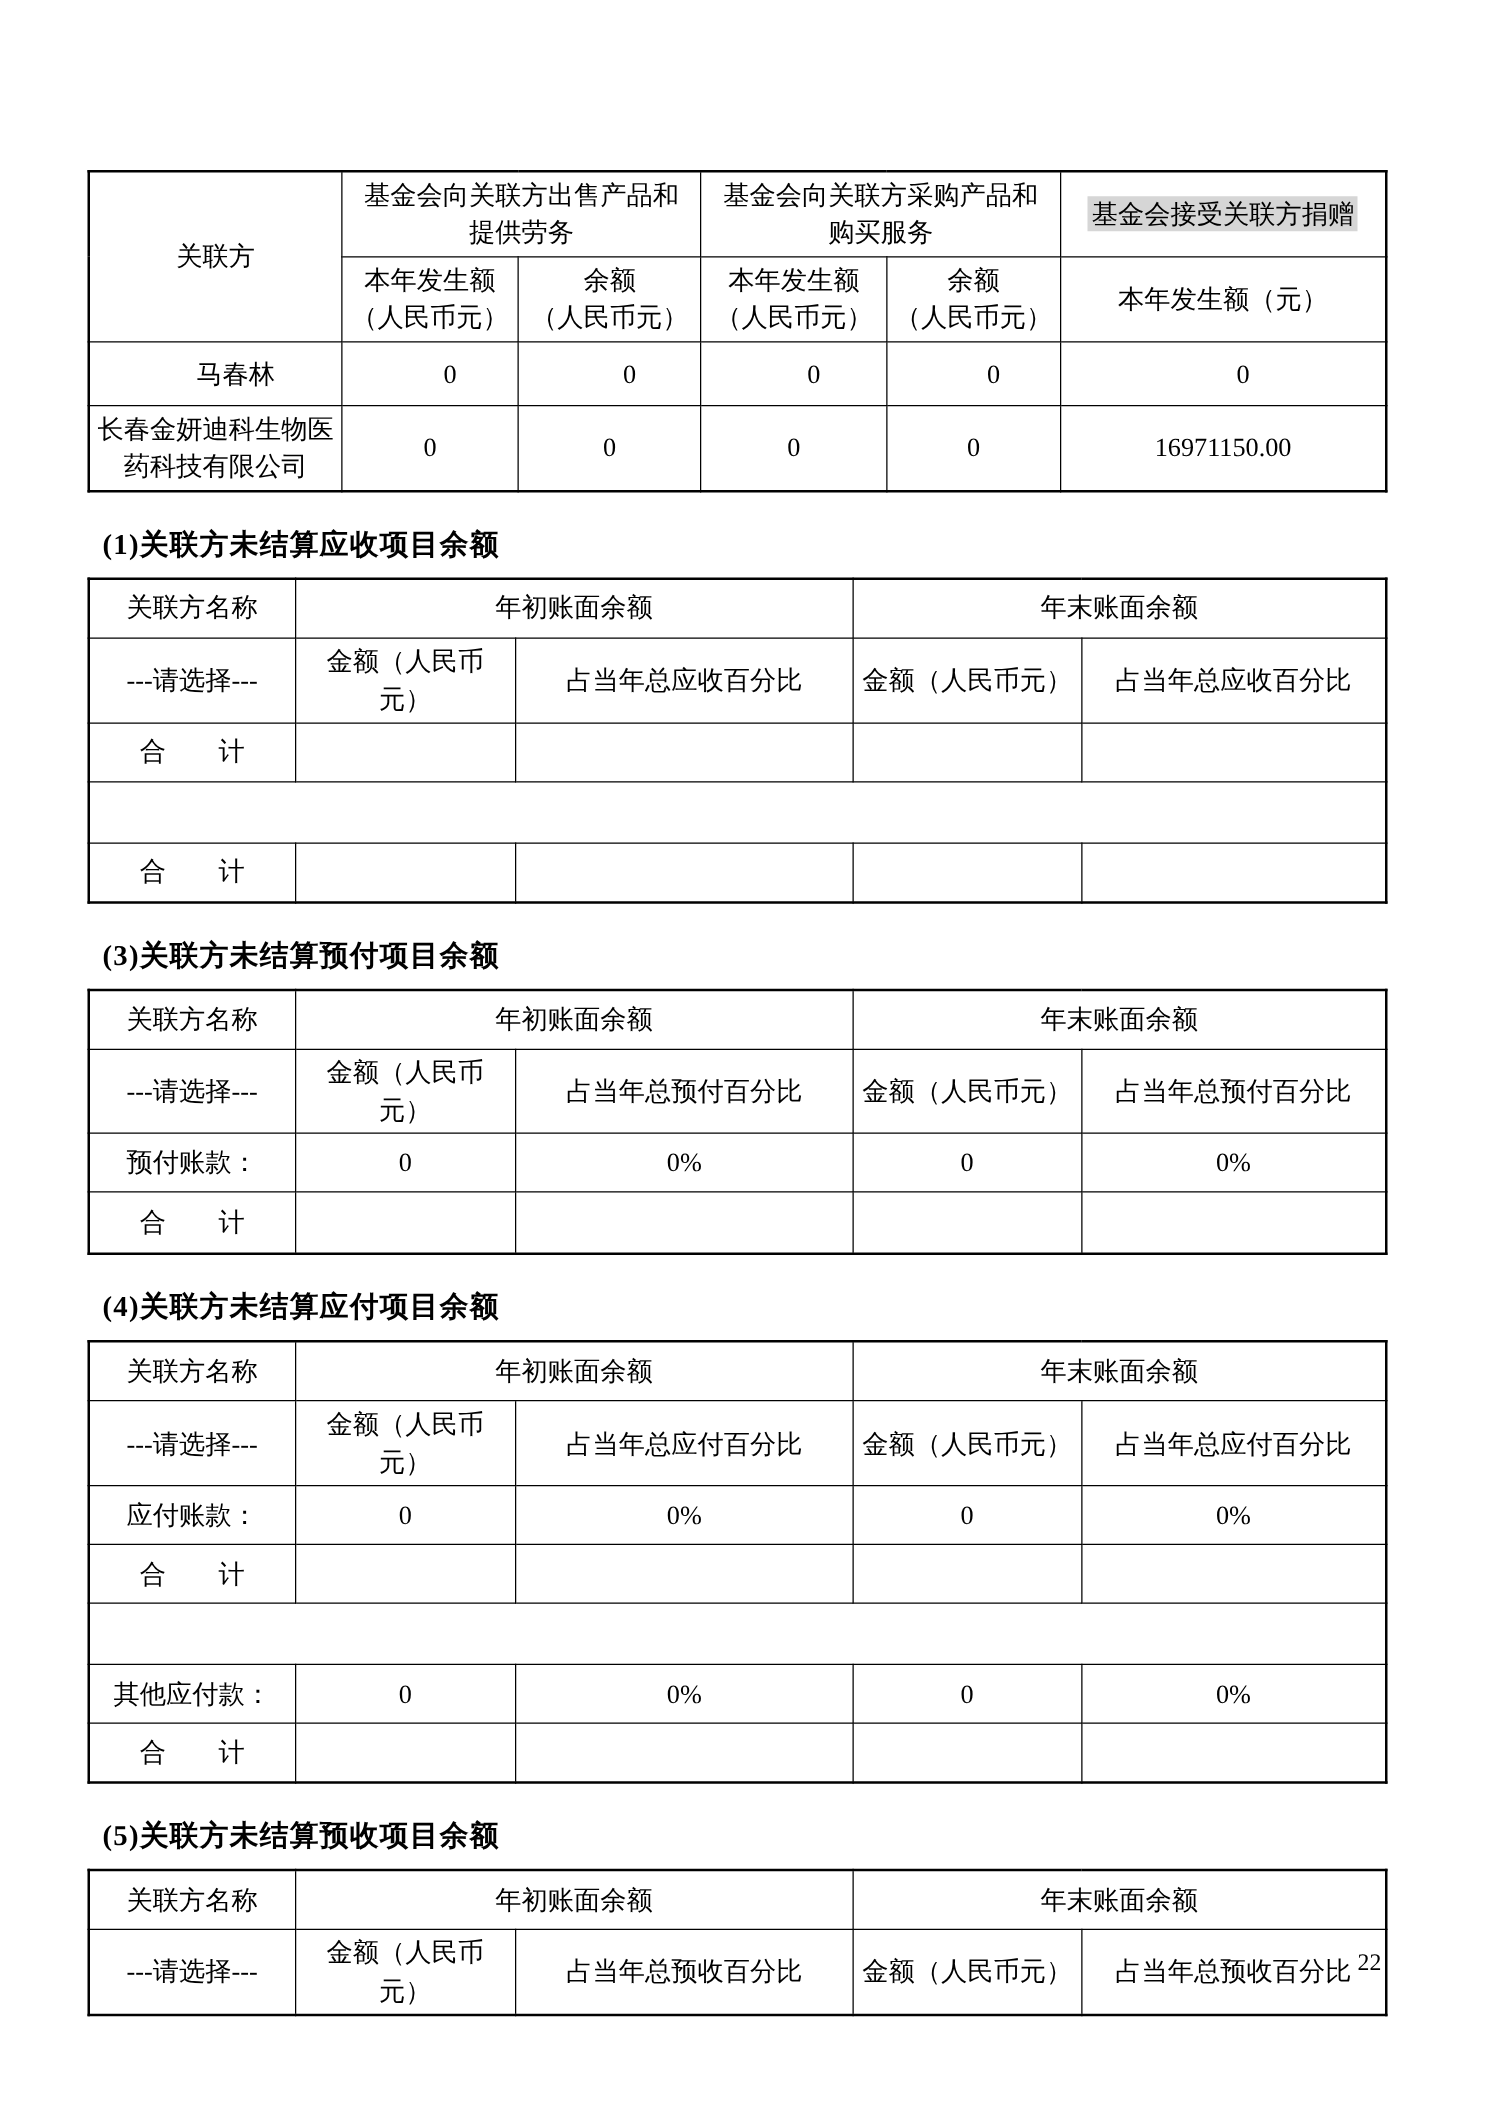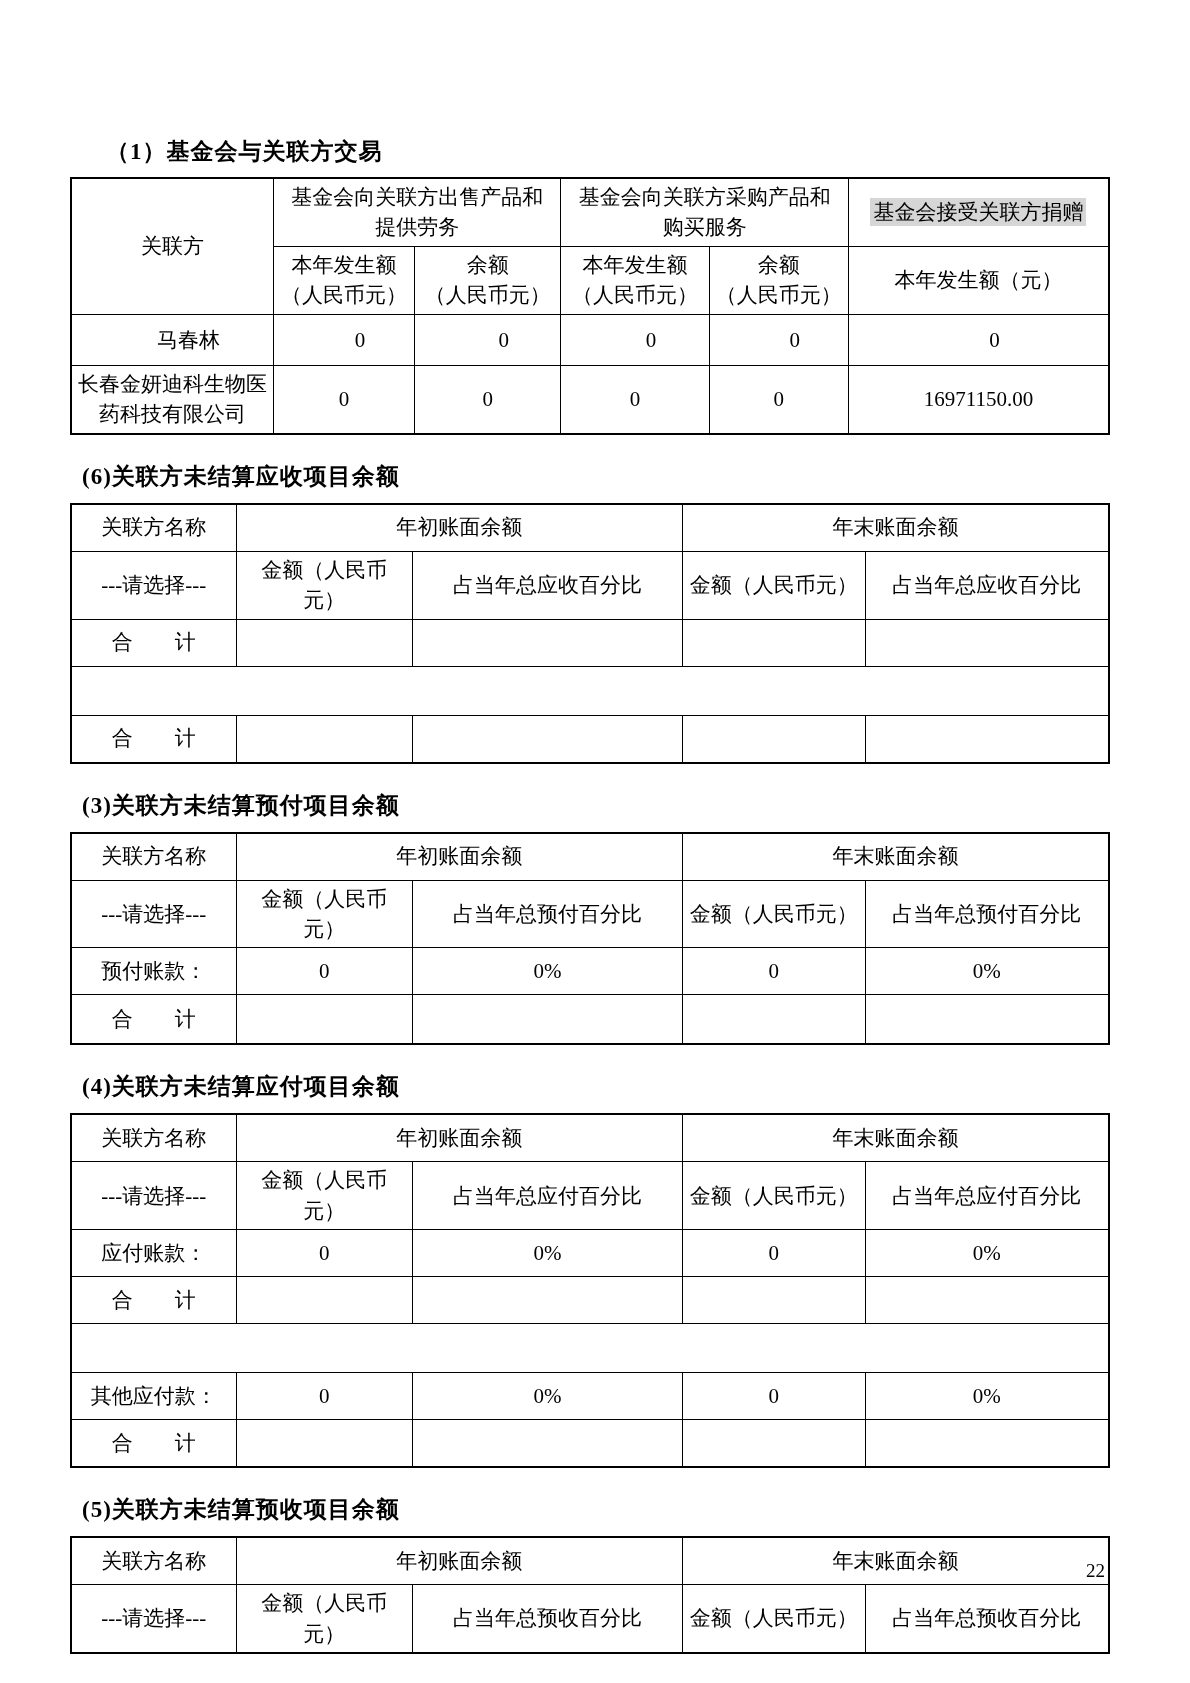--- a/index.html
+++ b/index.html
@@ -70,21 +70,20 @@
     top: 1560px;
     font-size: 19px;
   }
 </style>
 </head>
 <body>
 
 <div class="page">
   <div class="content">
 
-    <div class="h1-title">（1）基金会与关联方交易</div>
 
     <table class="doc">
       <colgroup>
         <col style="width:19.5%">
           <col style="width:13.6%">
           <col style="width:14.1%">
         <col style="width:14.3%">
           <col style="width:13.4%">
           <col style="width:25.1%">
       </colgroup>
@@ -120,21 +119,21 @@
         <td>长春金妍迪科生物医药科技有限公司</td>
         <td>0</td>
         <td>0</td>
         <td>0</td>
         <td>0</td>
         <td>16971150.00</td>
       </tr>
     </tbody>
       </table>
 
-    <div class="sec-title">(6)关联方未结算应收项目余额</div>
+    <div class="sec-title">(1)关联方未结算应收项目余额</div>
 
     <table class="doc">
       <colgroup>
         <col style="width:15.9%">
           <col style="width:17.0%">
           <col style="width:26.0%">
         <col style="width:17.6%">
           <col style="width:23.5%">
       </colgroup>
       <tbody>

